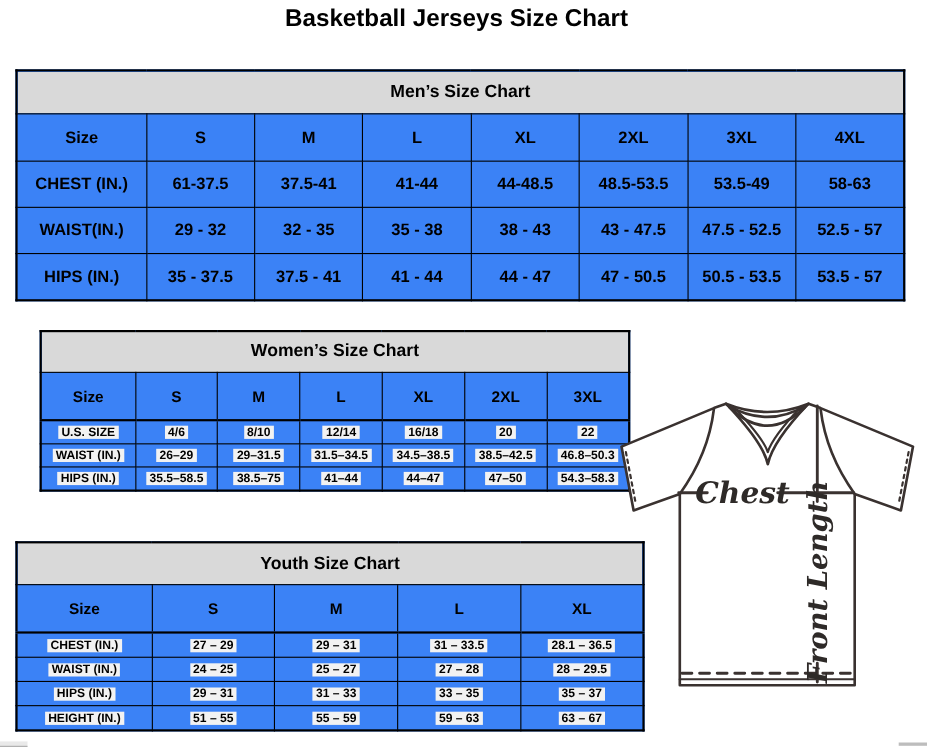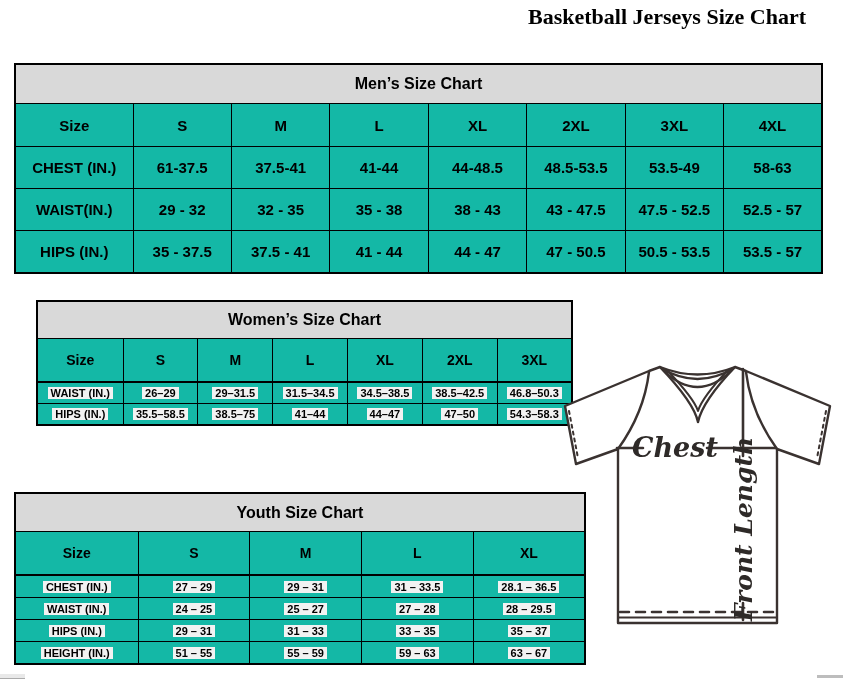--- a/index.html
+++ b/index.html
@@ -5,32 +5,31 @@
   html,body{margin:0;padding:0;}
   body{
     position:relative;
     width:843px;height:679px;
     background:#ffffff;
     font-family:"Liberation Sans",sans-serif;
     color:#000;
     overflow:hidden;
   }
   .page-title{
-    position:absolute;top:4px;left:0;width:806px;
-    text-align:right;
+    position:absolute;top:4px;left:12px;width:806px;
+    text-align:center;
     font-size:22px;font-weight:bold;
     letter-spacing:0px;
-    font-family:Liberation Serif, serif;
   }
   table.sizechart{
     position:absolute;
     border-collapse:collapse;
     table-layout:fixed;
     border:2px solid #000;
-    background:#14b8a6;
+    background:#3b82f6;
     padding-left:24px;
   }
   table.sizechart td{
     border:1px solid #000;
     text-align:center;
     vertical-align:middle;
     font-weight:bold;
     padding:0;
     overflow:hidden;
   }
@@ -135,20 +134,29 @@
       <tr class="sizerow">
         <td>Size</td>
         <td>S</td>
         <td>M</td>
         <td>L</td>
         <td>XL</td>
         <td>2XL</td>
         <td>3XL</td>
       </tr>
       <tr class="datarow">
+        <td><span class="cellval">U.S. SIZE</span></td>
+        <td><span class="cellval">4/6</span></td>
+        <td><span class="cellval">8/10</span></td>
+        <td><span class="cellval">12/14</span></td>
+        <td><span class="cellval">16/18</span></td>
+        <td><span class="cellval">20</span></td>
+        <td><span class="cellval">22</span></td>
+      </tr>
+      <tr class="datarow">
         <td><span class="cellval">WAIST (IN.)</span></td>
         <td><span class="cellval">26–29</span></td>
         <td><span class="cellval">29–31.5</span></td>
         <td><span class="cellval">31.5–34.5</span></td>
         <td><span class="cellval">34.5–38.5</span></td>
         <td><span class="cellval">38.5–42.5</span></td>
         <td><span class="cellval">46.8–50.3</span></td>
       </tr>
       <tr class="datarow">
         <td><span class="cellval">HIPS (IN.)</span></td>

